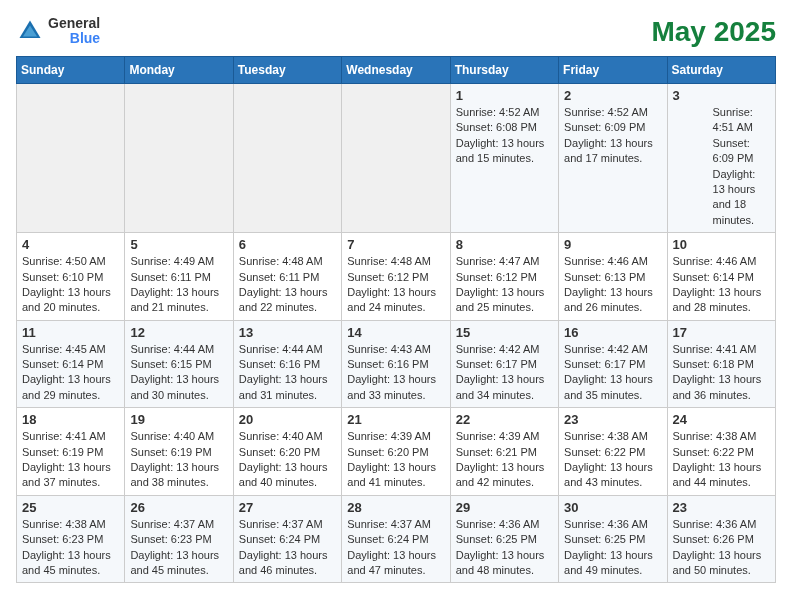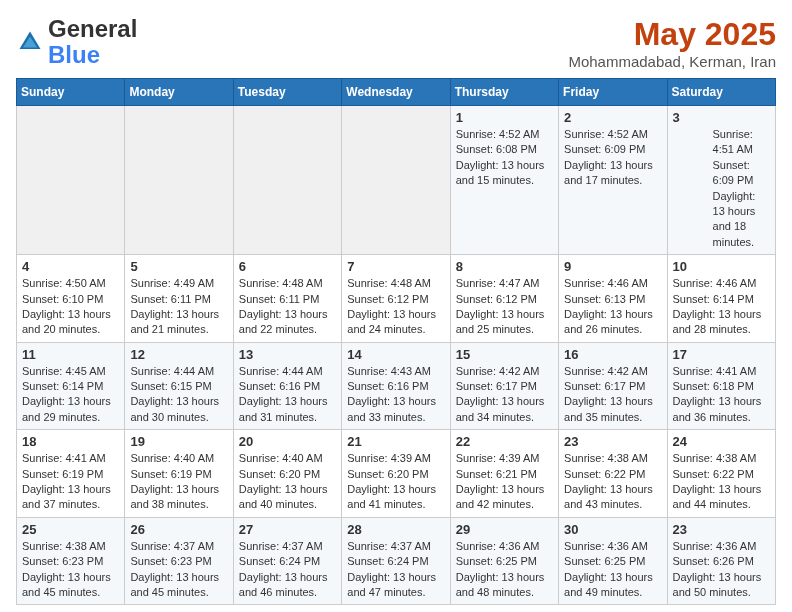--- a/index.html
+++ b/index.html
@@ -15,37 +15,38 @@
       justify-content: space-between;
       align-items: flex-start;
       margin-bottom: 8px;
     }
     .logo {
       display: flex;
       align-items: center;
       gap: 4px;
     }
     .logo-text {
-      font-size: 24px;
+      font-size: 14px;
       font-weight: bold;
       line-height: 1.1;
+      text-align: right;
     }
     .logo-general { color: #333; }
     .logo-blue { color: #3b82f6; }
     .logo-icon {
       width: 28px;
       height: 28px;
     }
     .title-block {
       text-align: right;
     }
     .month-year {
-      font-size: 32px;
+      font-size: 28px;
       font-weight: bold;
-      color: #c2410c;
+      color: #15803d;
     }
     .location {
       font-size: 15px;
       color: #555;
     }
     table {
       width: 100%;
       border-collapse: collapse;
       font-size: 11px;
     }
@@ -97,21 +98,20 @@
       <polygon points="20,5 35,30 5,30" fill="#1a6faf"></polygon>
       <polygon points="20,12 30,28 10,28" fill="#4a9fd4"></polygon>
     </svg>
     <div class="logo-text">
       <div><span class="logo-general">General</span></div>
       <div><span class="logo-blue">Blue</span></div>
     </div>
   </div>
   <div class="title-block">
     <div class="month-year">May 2025</div>
-    <div class="location">Mohammadabad, Kerman, Iran</div>
   </div>
 </div>
 
 <table>
   <thead>
     <tr>
     <th>Sunday</th>
         <th>Monday</th>
         <th>Tuesday</th>
         <th>Wednesday</th>

